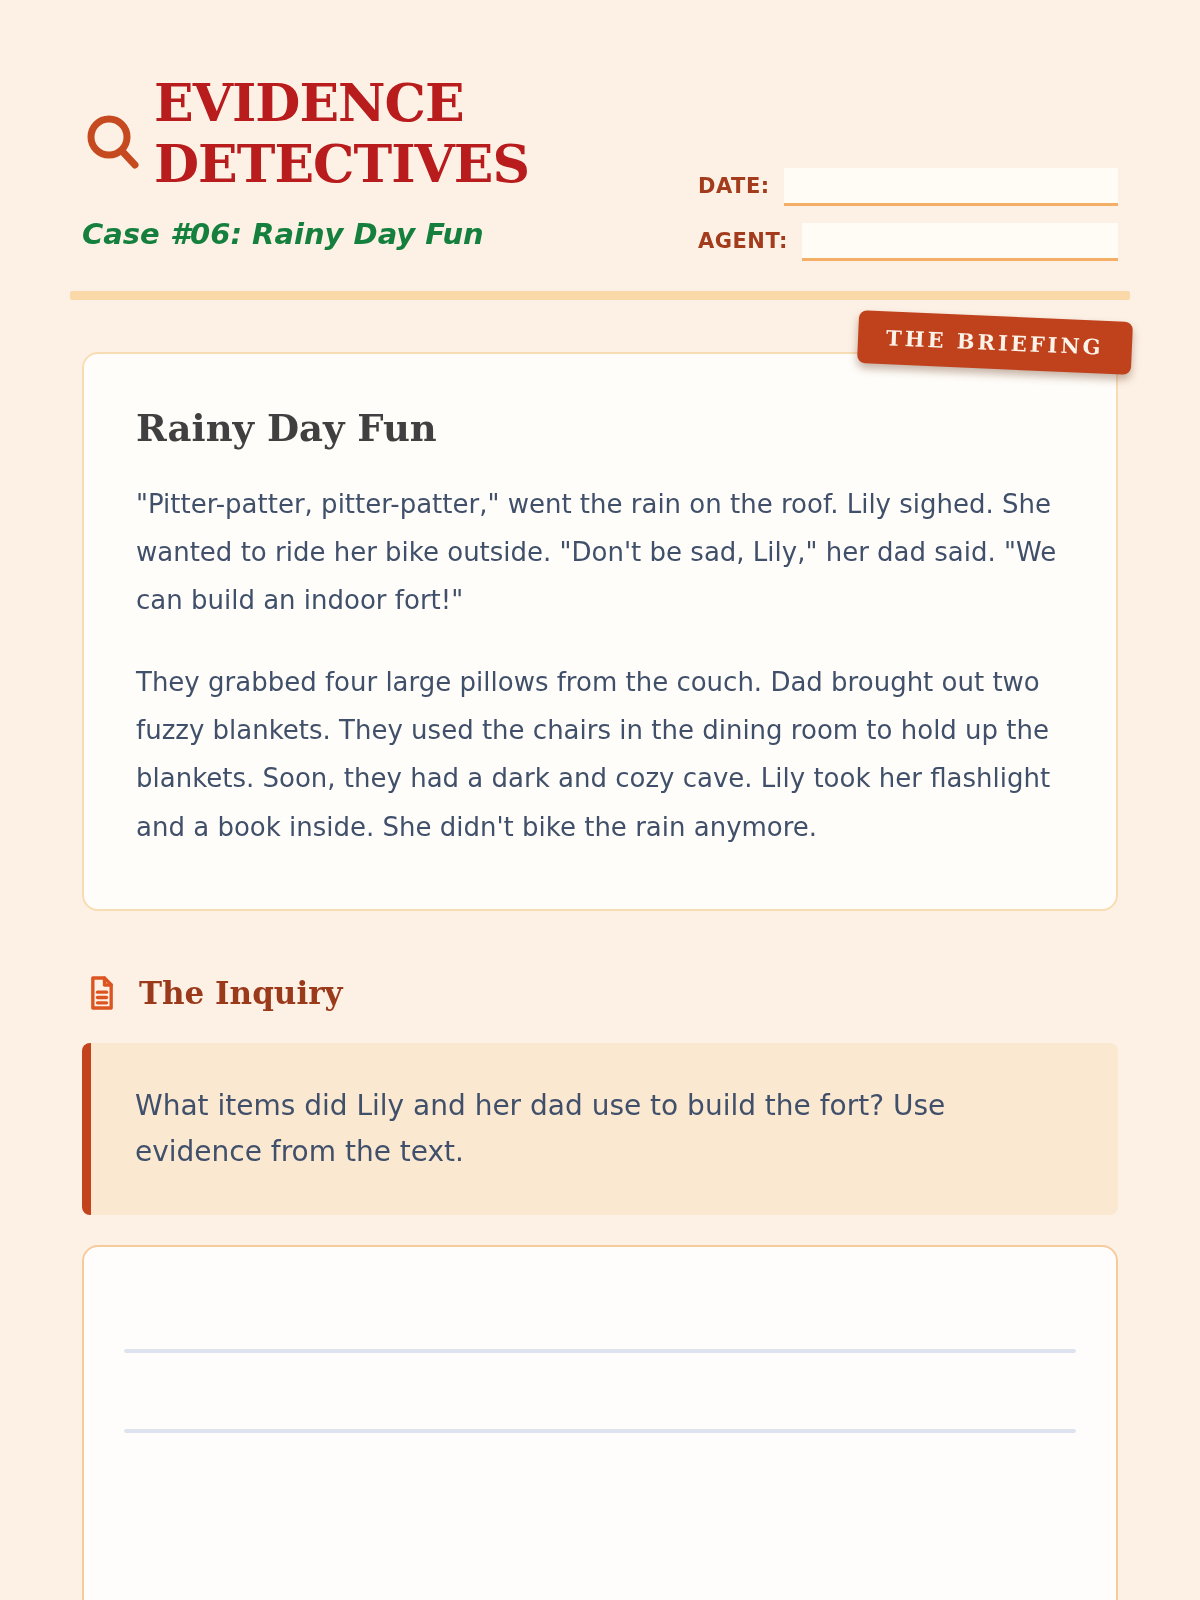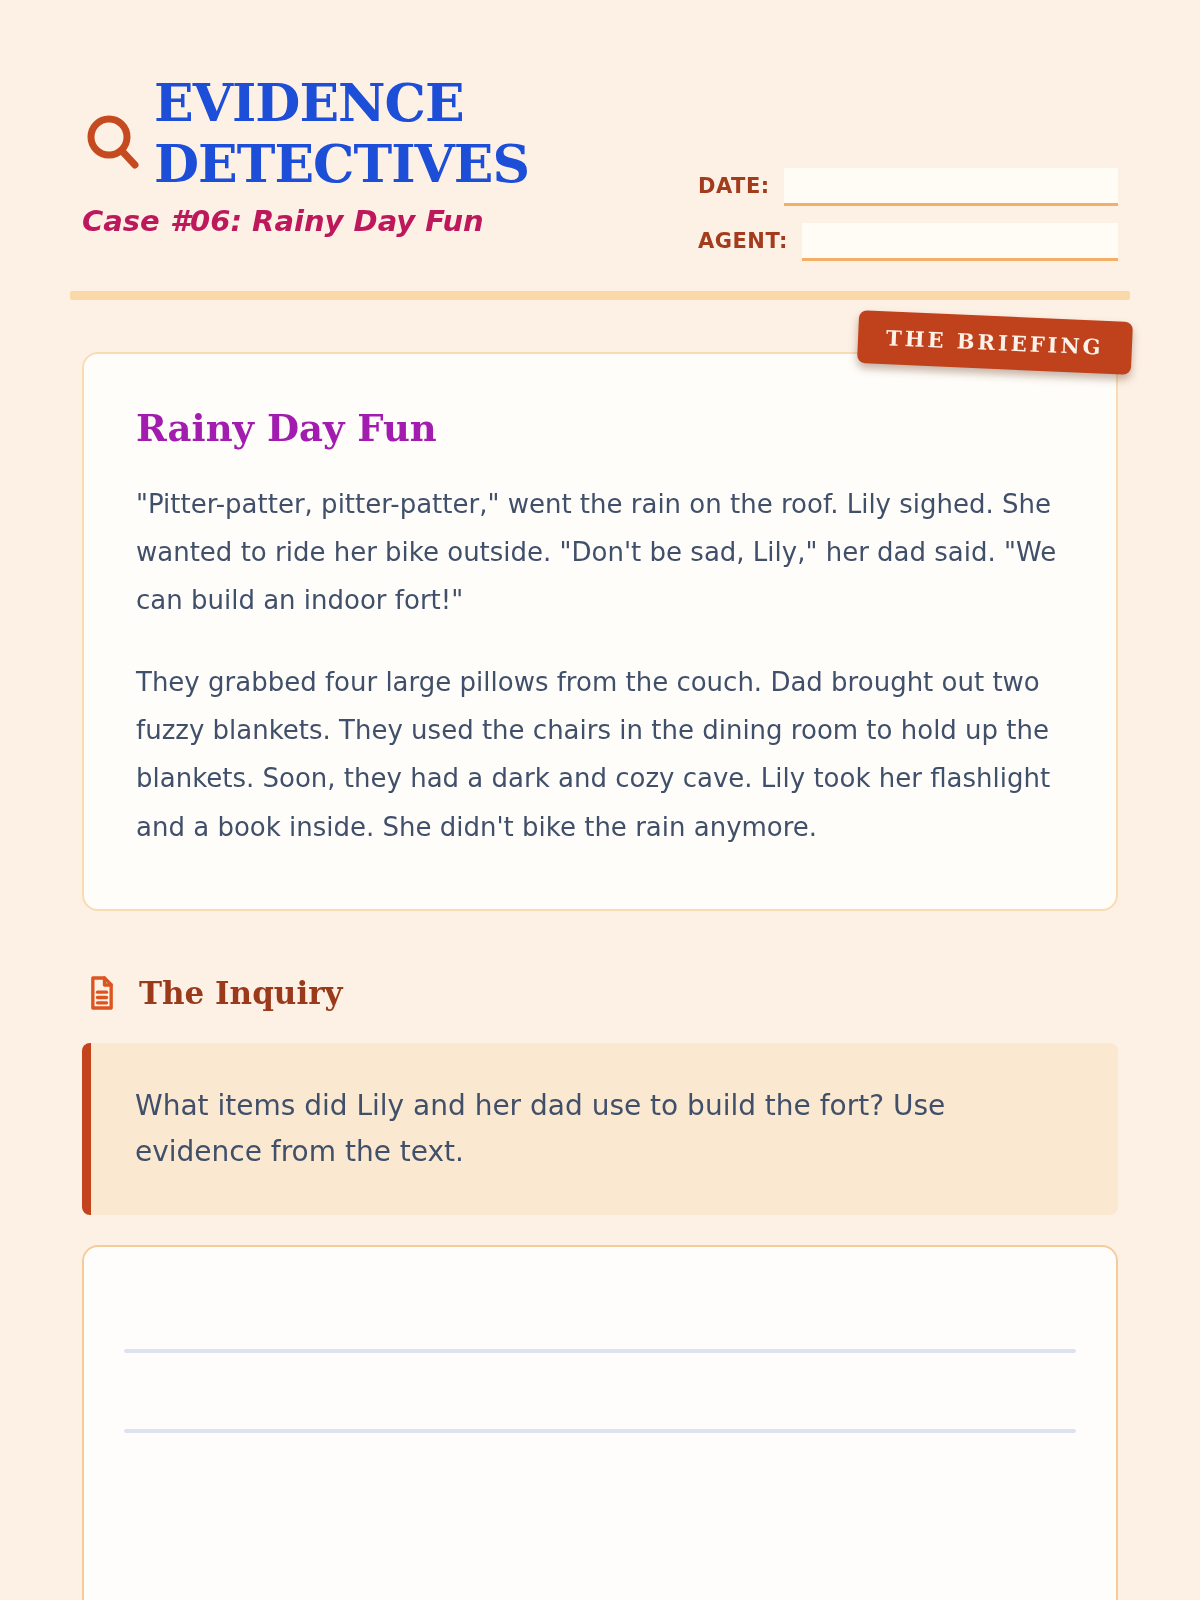--- a/index.html
+++ b/index.html
@@ -14,29 +14,29 @@
   
   .header { display: flex; justify-content: space-between; padding-top: 72px; }
   .brand-row { display: flex; align-items: flex-start; gap: 8px; }
   .mag-icon { margin-top: 38px; flex: 0 0 auto; }
   .title {
     font-family: "DejaVu Serif", serif;
     font-weight: 700;
     font-size: 52px;
     line-height: 1.18;
     letter-spacing: -1px;
-    color: #1d4ed8;
+    color: #b91c1c;
     width: 420px;
   }
   .subtitle {
-    margin-top: 9px;
+    margin-top: 22px;
     font-style: italic;
     font-weight: 700;
     font-size: 29px;
-    color: #be185d;
+    color: #15803d;
   }
 
   .fields { margin-top: 96px; display: flex; flex-direction: column; gap: 17px; width: 420px; }
   .field-row { display: flex; align-items: flex-end; gap: 14px; }
   .field-label {
     font-weight: 700; font-size: 21px; color: #a23c1d;
     letter-spacing: 0.5px; padding-bottom: 8px; white-space: nowrap;
   }
   .field-input {
     flex: 1; height: 38px;
@@ -65,21 +65,21 @@
   }
   .card {
     background: #fffdf9;
     border: 2px solid #f8dcb4;
     border-radius: 16px;
     padding: 52px 52px 58px 52px;
   }
   .card-title {
     font-family: "DejaVu Serif", serif;
     font-weight: 700; font-size: 37px;
-    color: #a21caf;
+    color: #404040;
     margin-bottom: 30px;
   }
   .story-par {
     font-size: 26px; line-height: 1.85; color: #41506a;
     margin-bottom: 34px;
   }
   .story-par:last-child { margin-bottom: 0; }
 
   
   .section-head { display: flex; align-items: center; gap: 17px; margin-top: 62px; }

